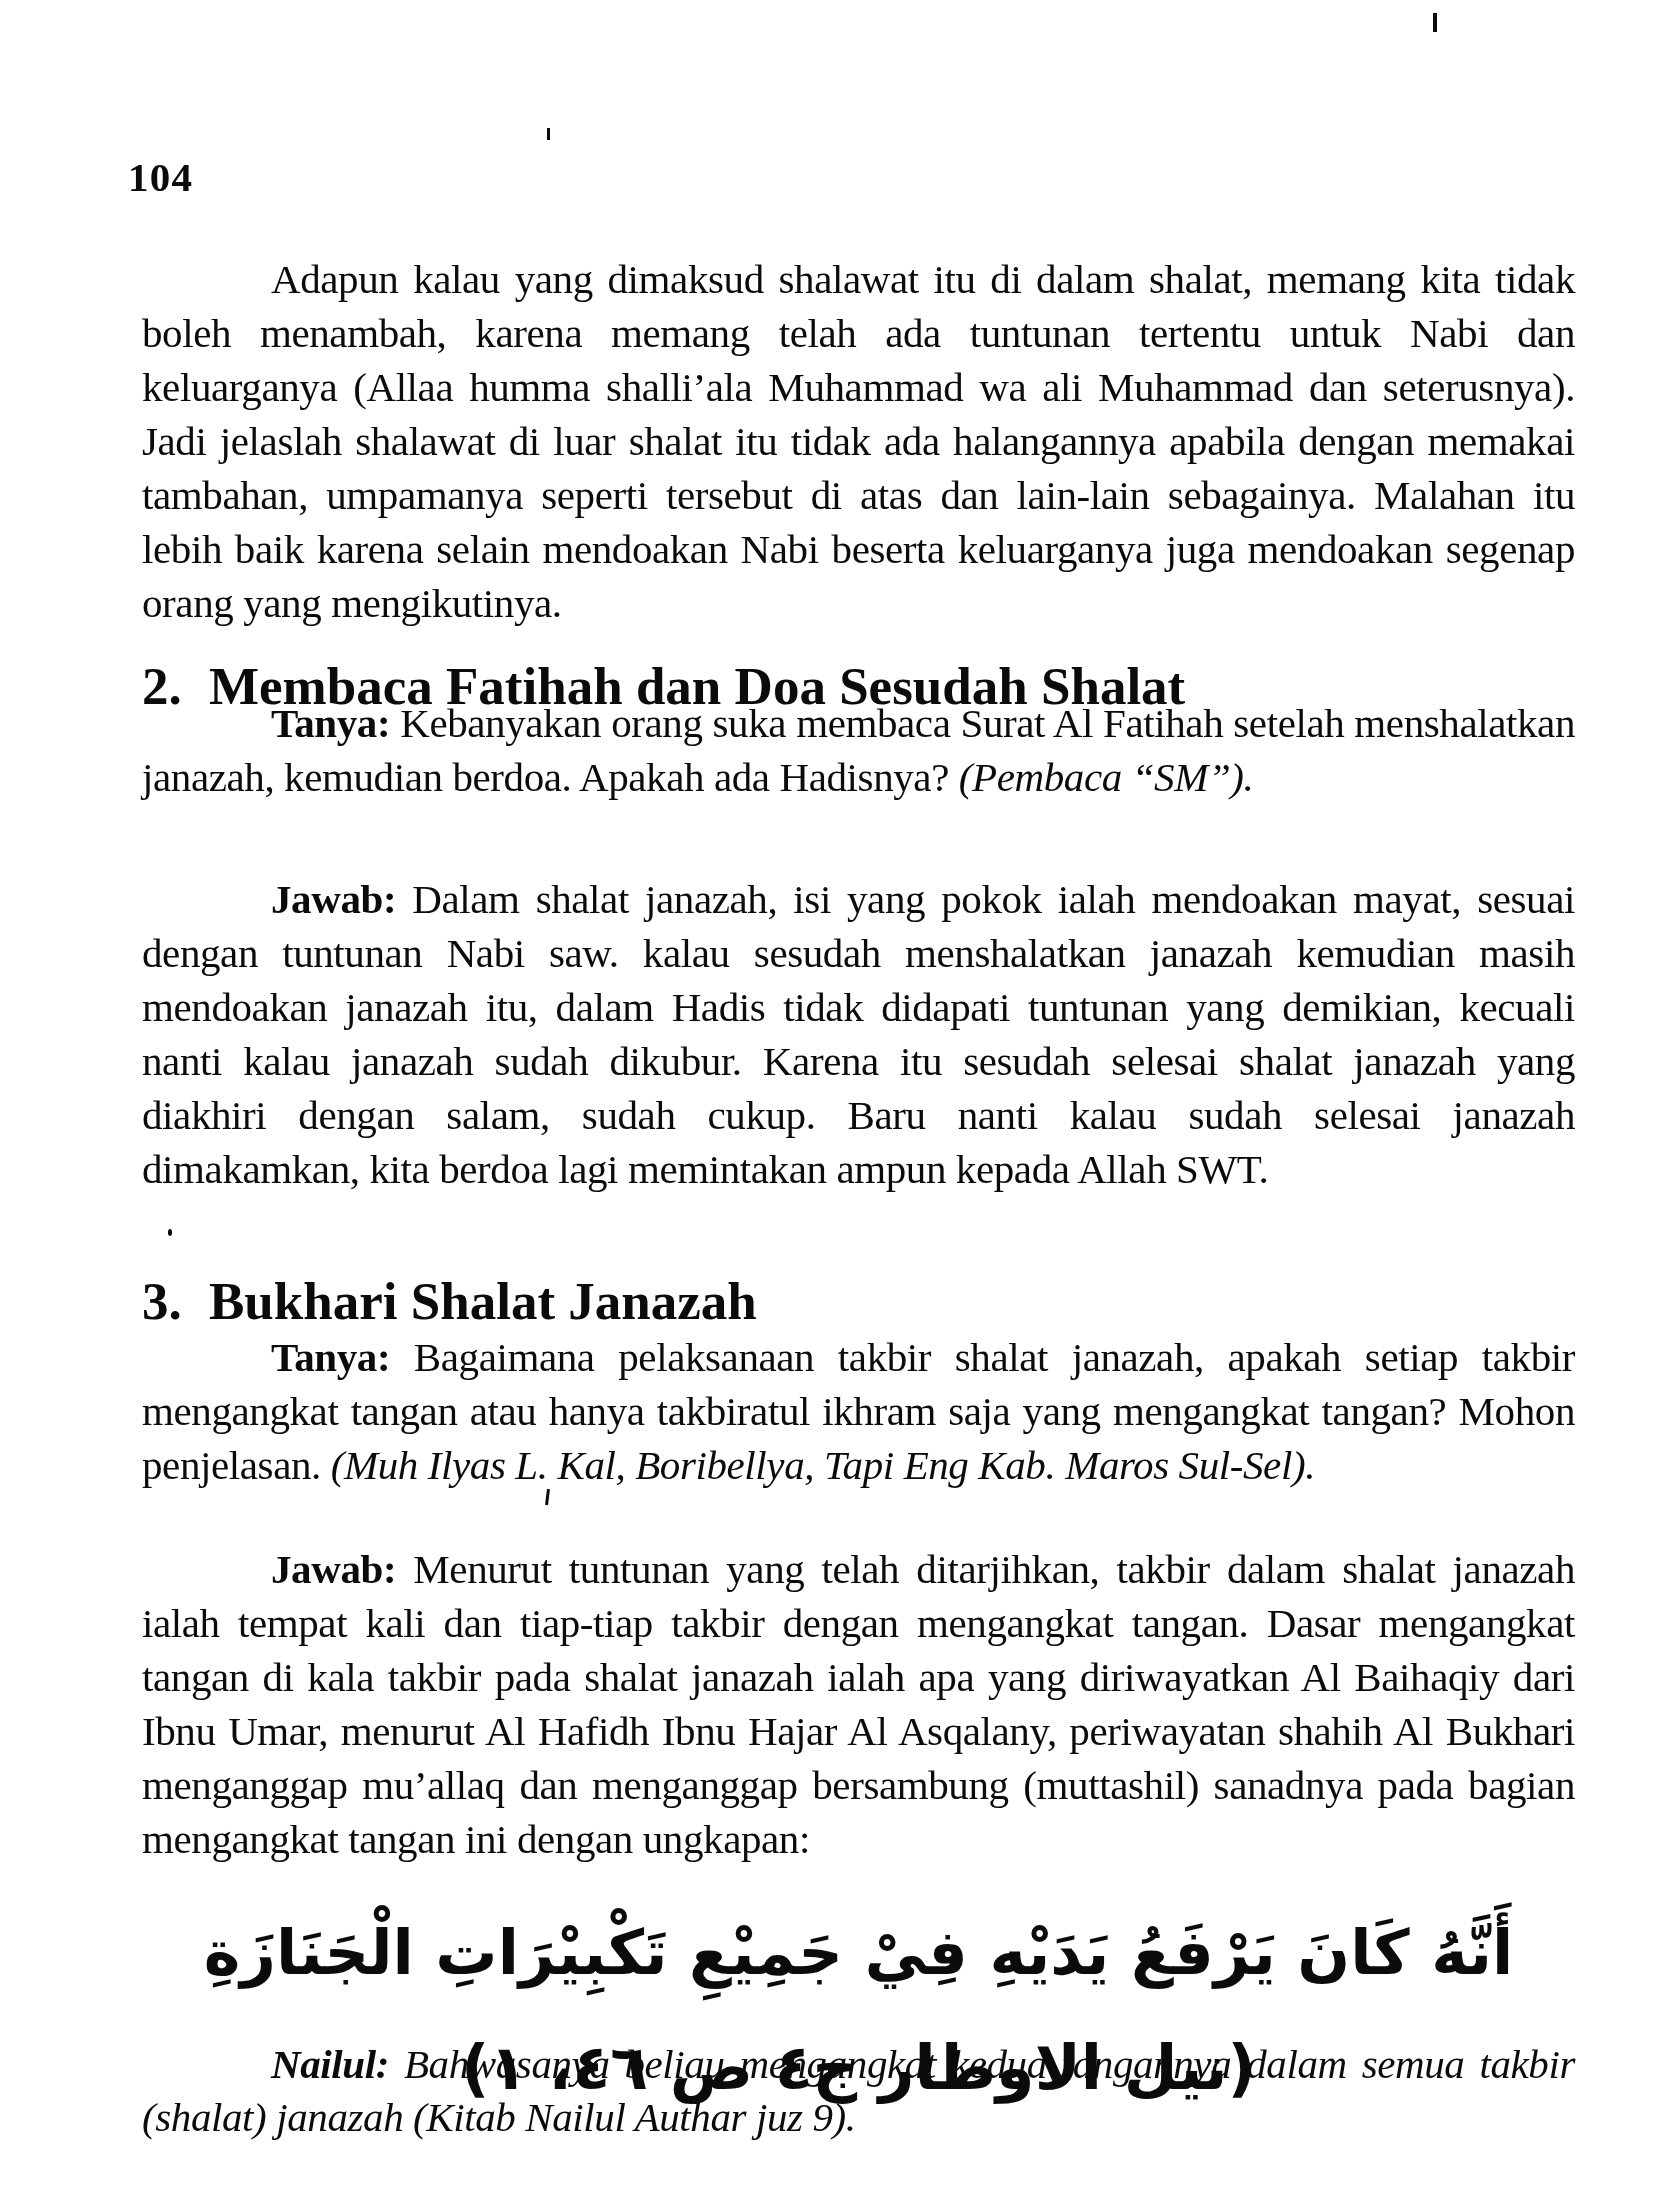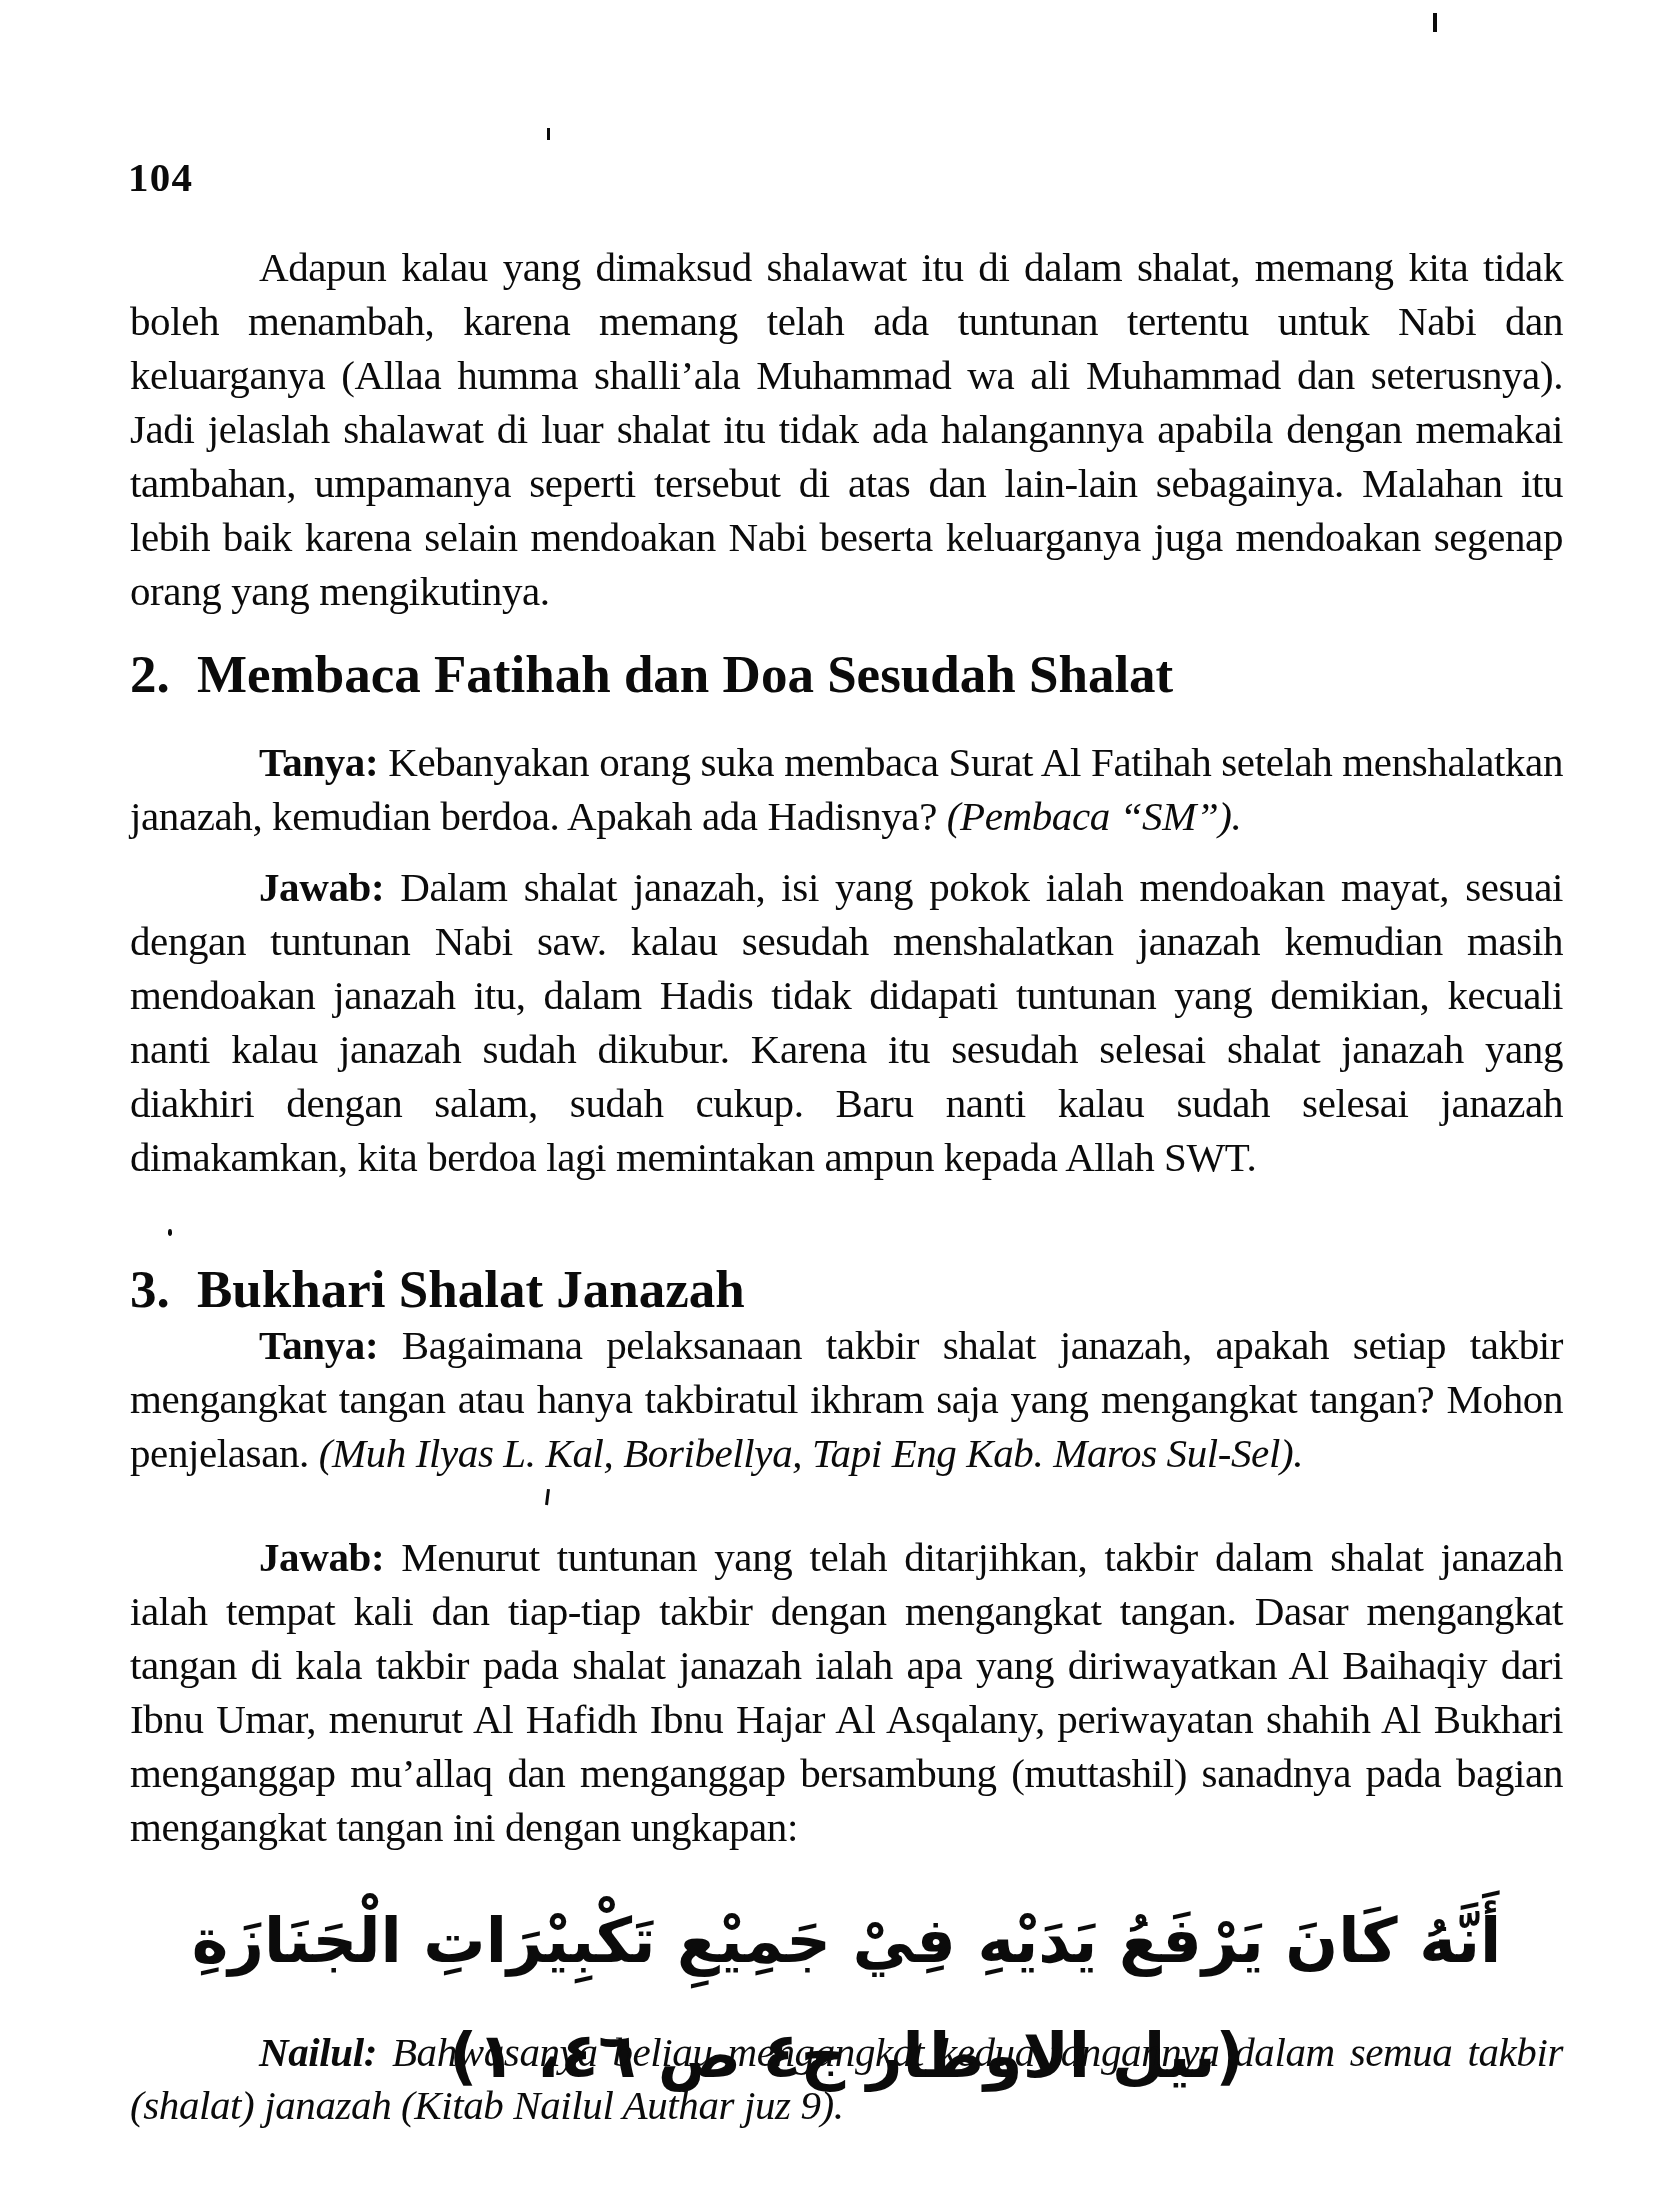--- a/index.html
+++ b/index.html
@@ -25,35 +25,35 @@
     letter-spacing: 1.3px;
   }
   .block {
     position: absolute;
     left: 130px;
     width: 1433px;
     font-size: 41px;
     line-height: 54px;
     text-align: justify;
     letter-spacing: -0.4px;
-    margin: 0;
+    margin: 12px;
   }
   .indent { text-indent: 129px; }
   .heading {
     font-weight: bold;
     font-size: 53px;
     text-align: left;
     letter-spacing: 0;
   }
   .hnum { display: inline-block; width: 67px; }
   b { font-weight: bold; }
   i { font-style: italic; }
   #para1 { top: 240px; }
   #h2    { top: 647px; }
-  #q2    { top: 735px; }
+  #q2    { top: 684px; }
   #a2    { top: 860px; }
   #h3    { top: 1262px; }
   #q3    { top: 1318px; }
   #a3    { top: 1530px; }
   #arab  {
     top: 1883px;
     text-align: center;
     direction: rtl;
     font-family: "DejaVu Sans", sans-serif;
     font-weight: bold;

